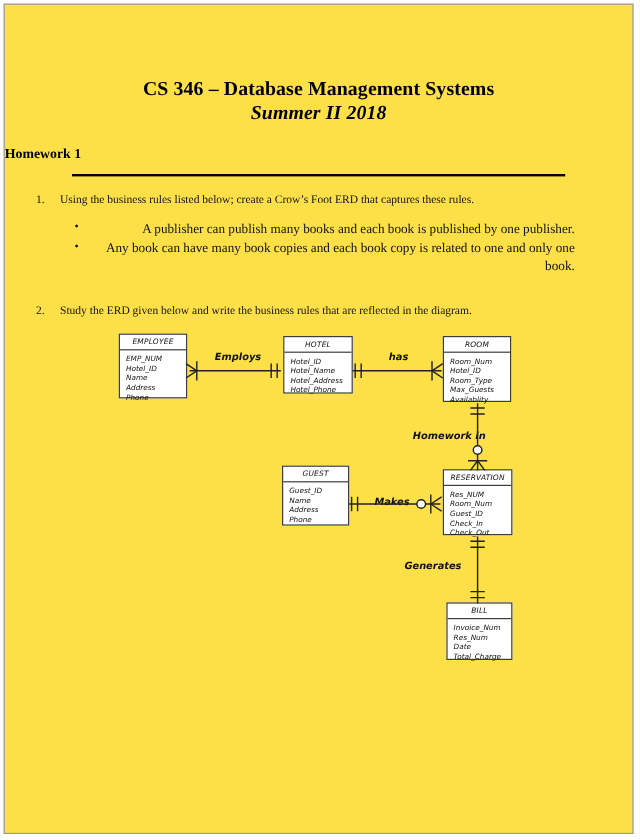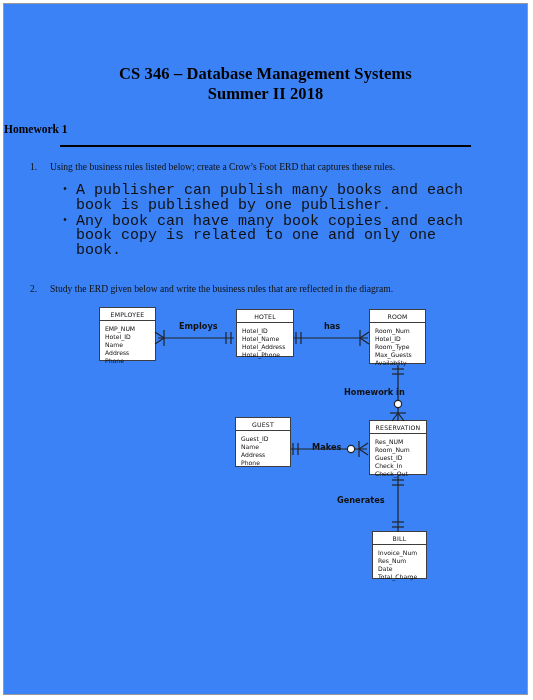--- a/index.html
+++ b/index.html
@@ -12,36 +12,36 @@
     height: 700px;
     overflow: hidden;
     font-family: "Liberation Serif", serif;
   }
   .page {
     position: absolute;
     left: 3px;
     top: 3px;
     width: 525px;
     height: 692px;
-    background: #3b82f6;
+    background: #fde047;
     border: 1px solid #9a9a9a;
     box-sizing: border-box;
   }
 
   
   .doc-title {
     text-align: center;
     font-weight: bold;
     font-size: 16.5px;
     line-height: 19px;
     letter-spacing: 0.1px;
     color: #000;
   }
   .title-line1 { margin-top: 60px; }
-  .title-line2 { margin-top: 1px; }
+  .title-line2 { margin-top: 1px; font-style: italic; }
   .hw-title {
     text-align: left;
     font-weight: bold;
     font-size: 11.5px;
     margin-top: 20px;
     color: #000;
   }
   .rule {
     margin: 10px auto 0 auto;
     width: 411px;
@@ -65,43 +65,43 @@
   }
   .bullets {
     margin: 11px 0 0 0;
     padding: 0;
     list-style: none;
   }
   .bullets li {
     position: relative;
     padding-left: 72px;
     padding-right: 48px;
-    font-size: 15px;
+    font-size: 11px;
     line-height: 14.5px;
     margin-bottom: 1.5px;
     color: #111;
-    text-align: left;
-    font-family: Liberation Mono, monospace;
+    text-align: right;
   }
   .bullets li::before {
     content: "\2022";
     position: absolute;
     left: 58px;
     top: -1px;
     font-size: 10px;
   }
   .q2 { margin-top: 24px; }
 
   
   .erd {
     position: relative;
     width: 525px;
     height: 310px;
     margin-top: 12px;
     font-family: "DejaVu Sans", sans-serif;
+    font-style: italic;
   }
   .entity {
     position: absolute;
     border: 1px solid #3d3d3d;
     background: #fff;
     box-sizing: border-box;
   }
   .entity .ename {
     text-align: center;
     font-size: 6.2px;

